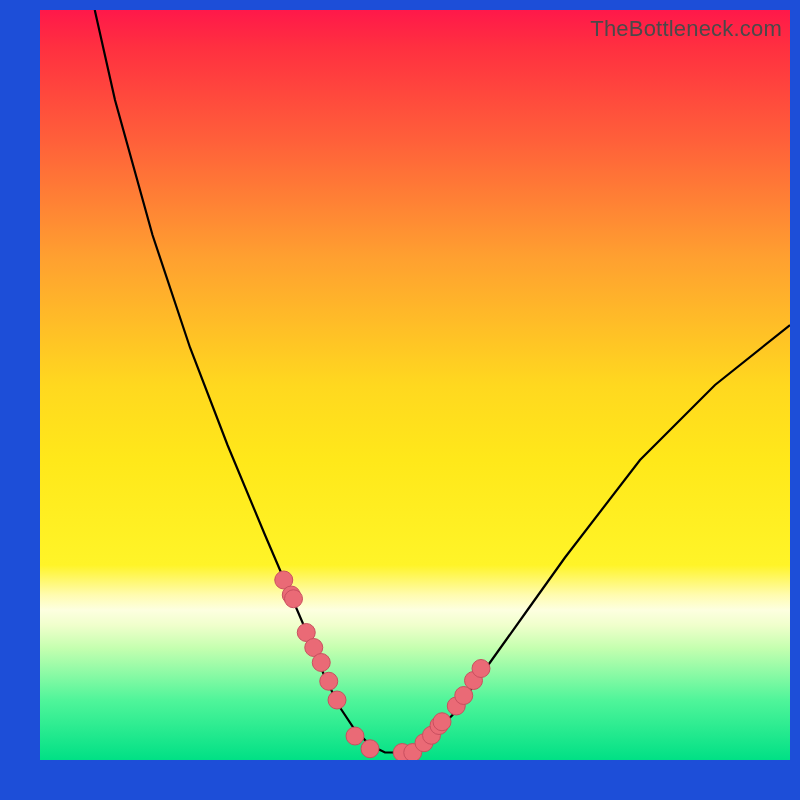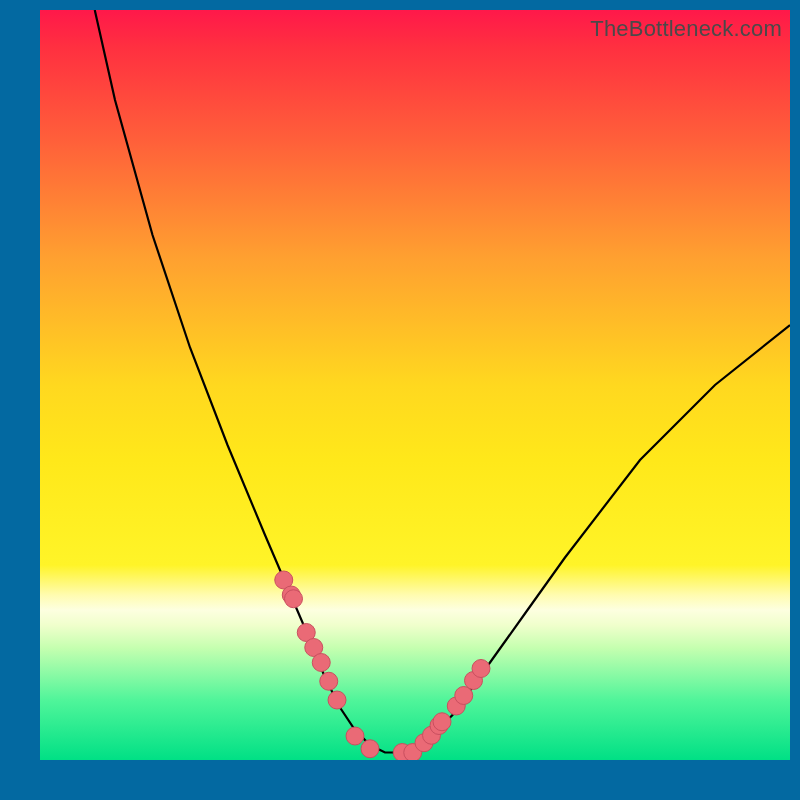--- a/index.html
+++ b/index.html
@@ -7,21 +7,21 @@
     padding: 0;
     width: 800px;
     height: 800px;
     overflow: hidden;
     font-family: Arial, Helvetica, sans-serif;
   }
   .container {
     position: relative;
     width: 800px;
     height: 800px;
-    background: #0369a1;
+    background: #1d4ed8;
   }
   .plot-area {
     position: absolute;
     left: 40px;
     top: 10px;
     width: 750px;
     height: 750px;
     background: linear-gradient(to bottom,
       #ff184a 0%,
       #ff3040 5%,

